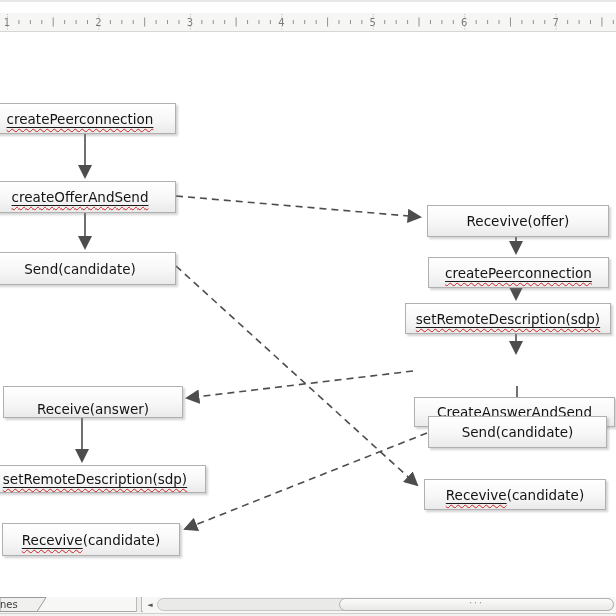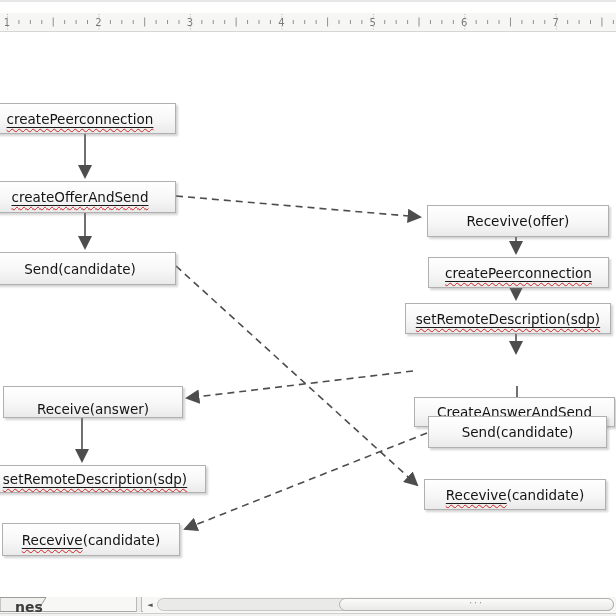--- a/index.html
+++ b/index.html
@@ -27,21 +27,21 @@
           text-underline-offset:2.5px;text-decoration-color:#1a1a1a;}
   .wav{text-decoration-line:underline;text-decoration-style:wavy;
        text-decoration-color:var(--spell,#cc2222);text-decoration-thickness:1px;
        text-underline-offset:4px;text-decoration-skip-ink:none;}
 
   
   .bottombar{position:absolute;left:0;top:597px;width:616px;height:16px;
              background:#f7f7f5;z-index:5;}
   .tabline{position:absolute;left:0;top:14px;width:143px;height:1px;background:#a8a8a6;}
   .tab-svg{position:absolute;left:0;top:0;}
-  .tab-label{position:absolute;left:15px;top:1.5px;font-size:14px;color:#3c3c3c;z-index:2;font-weight:bold;}
+  .tab-label{position:absolute;left:0;top:1.5px;font-size:10px;color:#3c3c3c;z-index:2;}
   .splitter{position:absolute;left:136px;top:0;width:6px;height:15px;background:#ededeb;
             border-left:1px solid #b9b9b7;border-right:1px solid #b9b9b7;box-sizing:border-box;}
   .scroll-left{position:absolute;left:143px;top:0;width:14px;height:15px;display:flex;
                align-items:center;justify-content:center;color:#555;font-size:7px;}
   .scroll-track{position:absolute;left:157px;top:1px;width:457px;height:13px;background:#eaeae8;
                 border:1px solid #c6c6c4;border-radius:7px;box-sizing:border-box;}
   .scroll-thumb{position:absolute;left:181px;top:-1px;width:275px;height:13px;
                 background:linear-gradient(180deg,#fbfbfa,#e9e9e7);
                 border:1px solid #b2b2b0;border-radius:7px;box-sizing:border-box;
                 display:flex;align-items:center;justify-content:center;}

